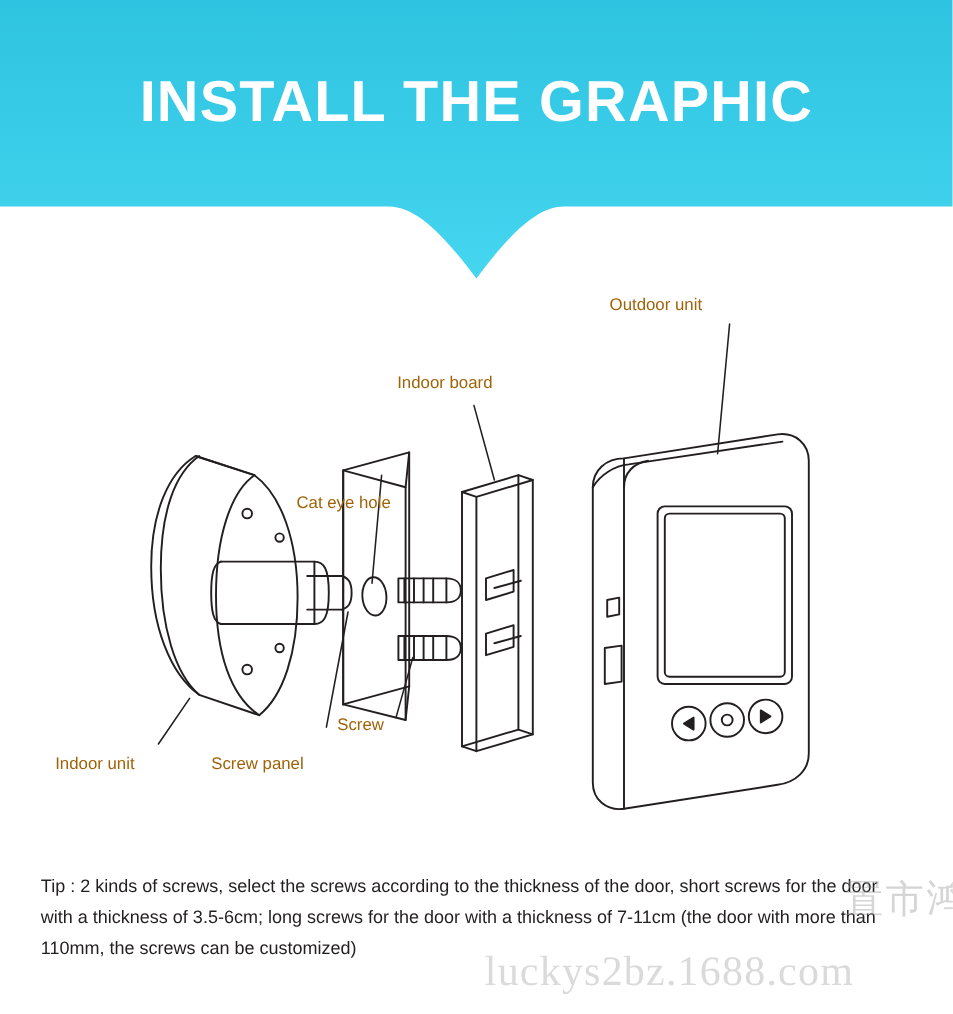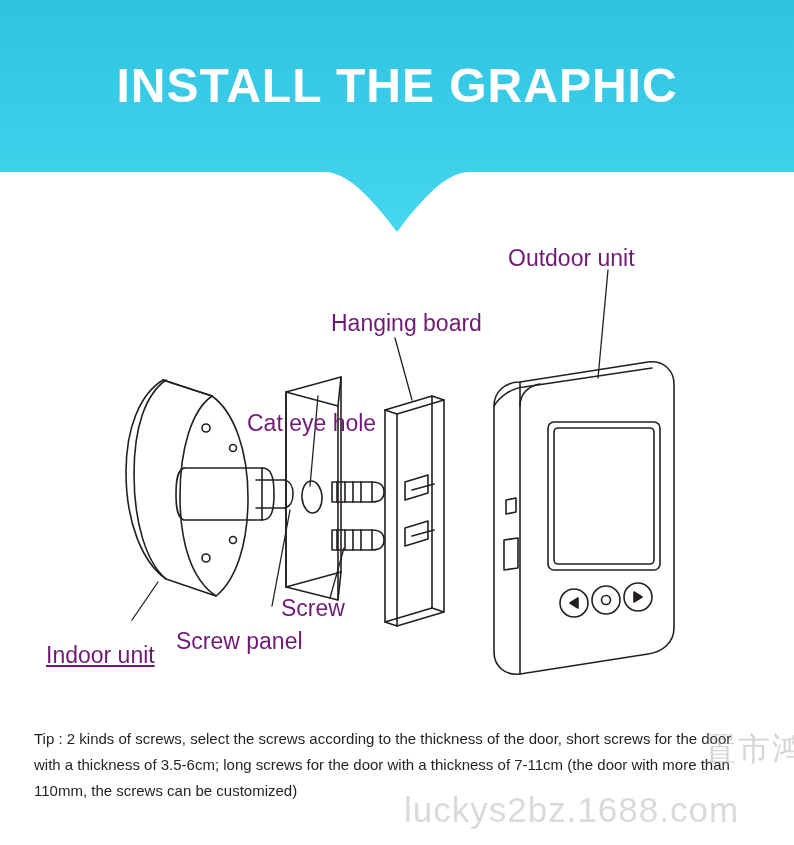--- a/index.html
+++ b/index.html
@@ -55,29 +55,29 @@
     width: 794px;
     height: 500px;
   }
   .diagram svg {
     position: absolute;
     left: 0;
     top: 0;
   }
   .lbl {
     position: absolute;
-    color: #701a75;
-    font-size: 23px;
+    color: #a16207;
+    font-size: 14px;
     font-family: "Liberation Sans", sans-serif;
     white-space: nowrap;
   }
   .lbl-outdoor { left: 508px; top: 35px; }
   .lbl-hanging { left: 331px; top: 100px; }
   .lbl-cateye  { left: 247px; top: 156px; margin-top: 44px; }
-  .lbl-indoor  { left: 46px;  top: 432px; text-decoration: underline; }
+  .lbl-indoor  { left: 46px;  top: 418px; }
   .lbl-door    { left: 176px; top: 418px; }
   .lbl-screw   { left: 281px; top: 385px; }
 
   
   .tip {
     position: absolute;
     left: 34px;
     top: 726px;
     width: 726px;
     color: #231f20;
@@ -96,21 +96,21 @@
     font-family: "DejaVu Sans", sans-serif;
     letter-spacing: 2px;
     pointer-events: none;
   }
   .wm-txt {
     position: absolute;
     left: 404px;
     top: 790px;
     font-size: 35px;
     color: rgba(150,150,150,0.35);
-    font-family: Liberation Sans, sans-serif;
+    font-family: Liberation Serif, serif;
     letter-spacing: 1px;
     pointer-events: none;
   }
 </style>
 </head>
 <body>
 
 <div class="page">
 
   <div class="banner">
@@ -218,21 +218,21 @@
           <path d="M158,372 L132,410"></path>
 
           <path d="M290,300 L272,396"></path>
 
           <path d="M344,338 L330,388"></path>
         </g>
       </g>
     </svg>
 
     <div class="lbl lbl-outdoor">Outdoor unit</div>
-    <div class="lbl lbl-hanging">Hanging board</div>
+    <div class="lbl lbl-hanging">Indoor board</div>
     <div class="lbl lbl-cateye">Cat eye hole</div>
     <div class="lbl lbl-indoor">Indoor unit</div>
     <div class="lbl lbl-door">Screw panel</div>
     <div class="lbl lbl-screw">Screw</div>
   </div>
 
   <div class="tip">Tip : 2 kinds of screws, select the screws according to the thickness of the door, short screws for the door with a thickness of 3.5-6cm; long screws for the door with a thickness of 7-11cm (the door with more than 110mm, the screws can be customized)</div>
 
   <div class="wm-cn">置市鸿</div>
   <div class="wm-txt">luckys2bz.1688.com</div>

